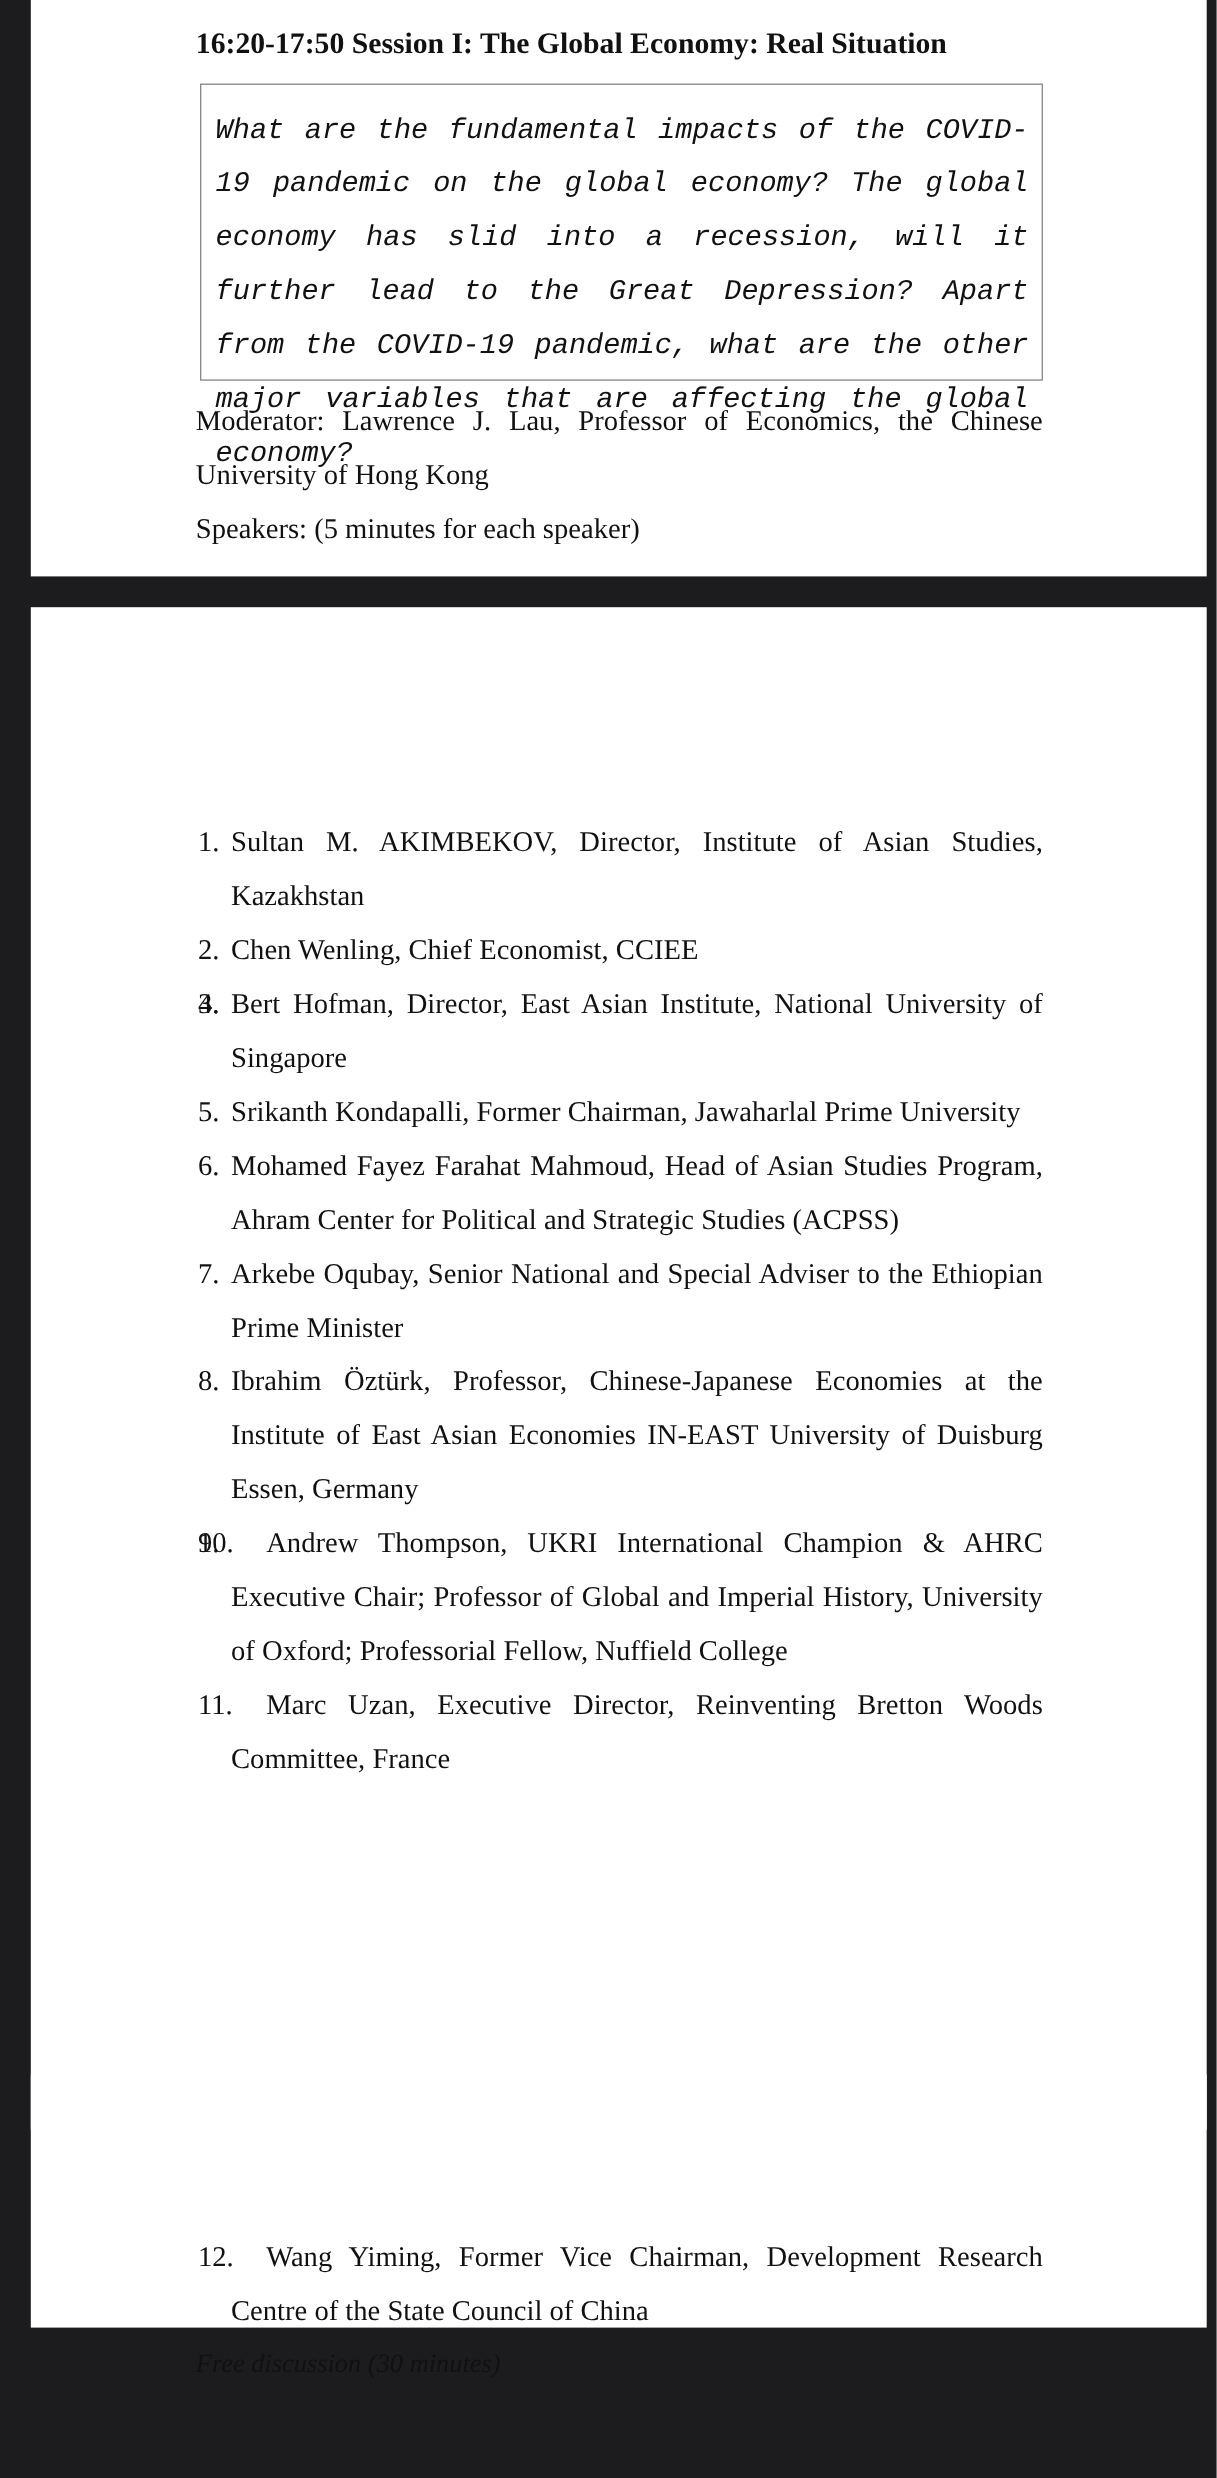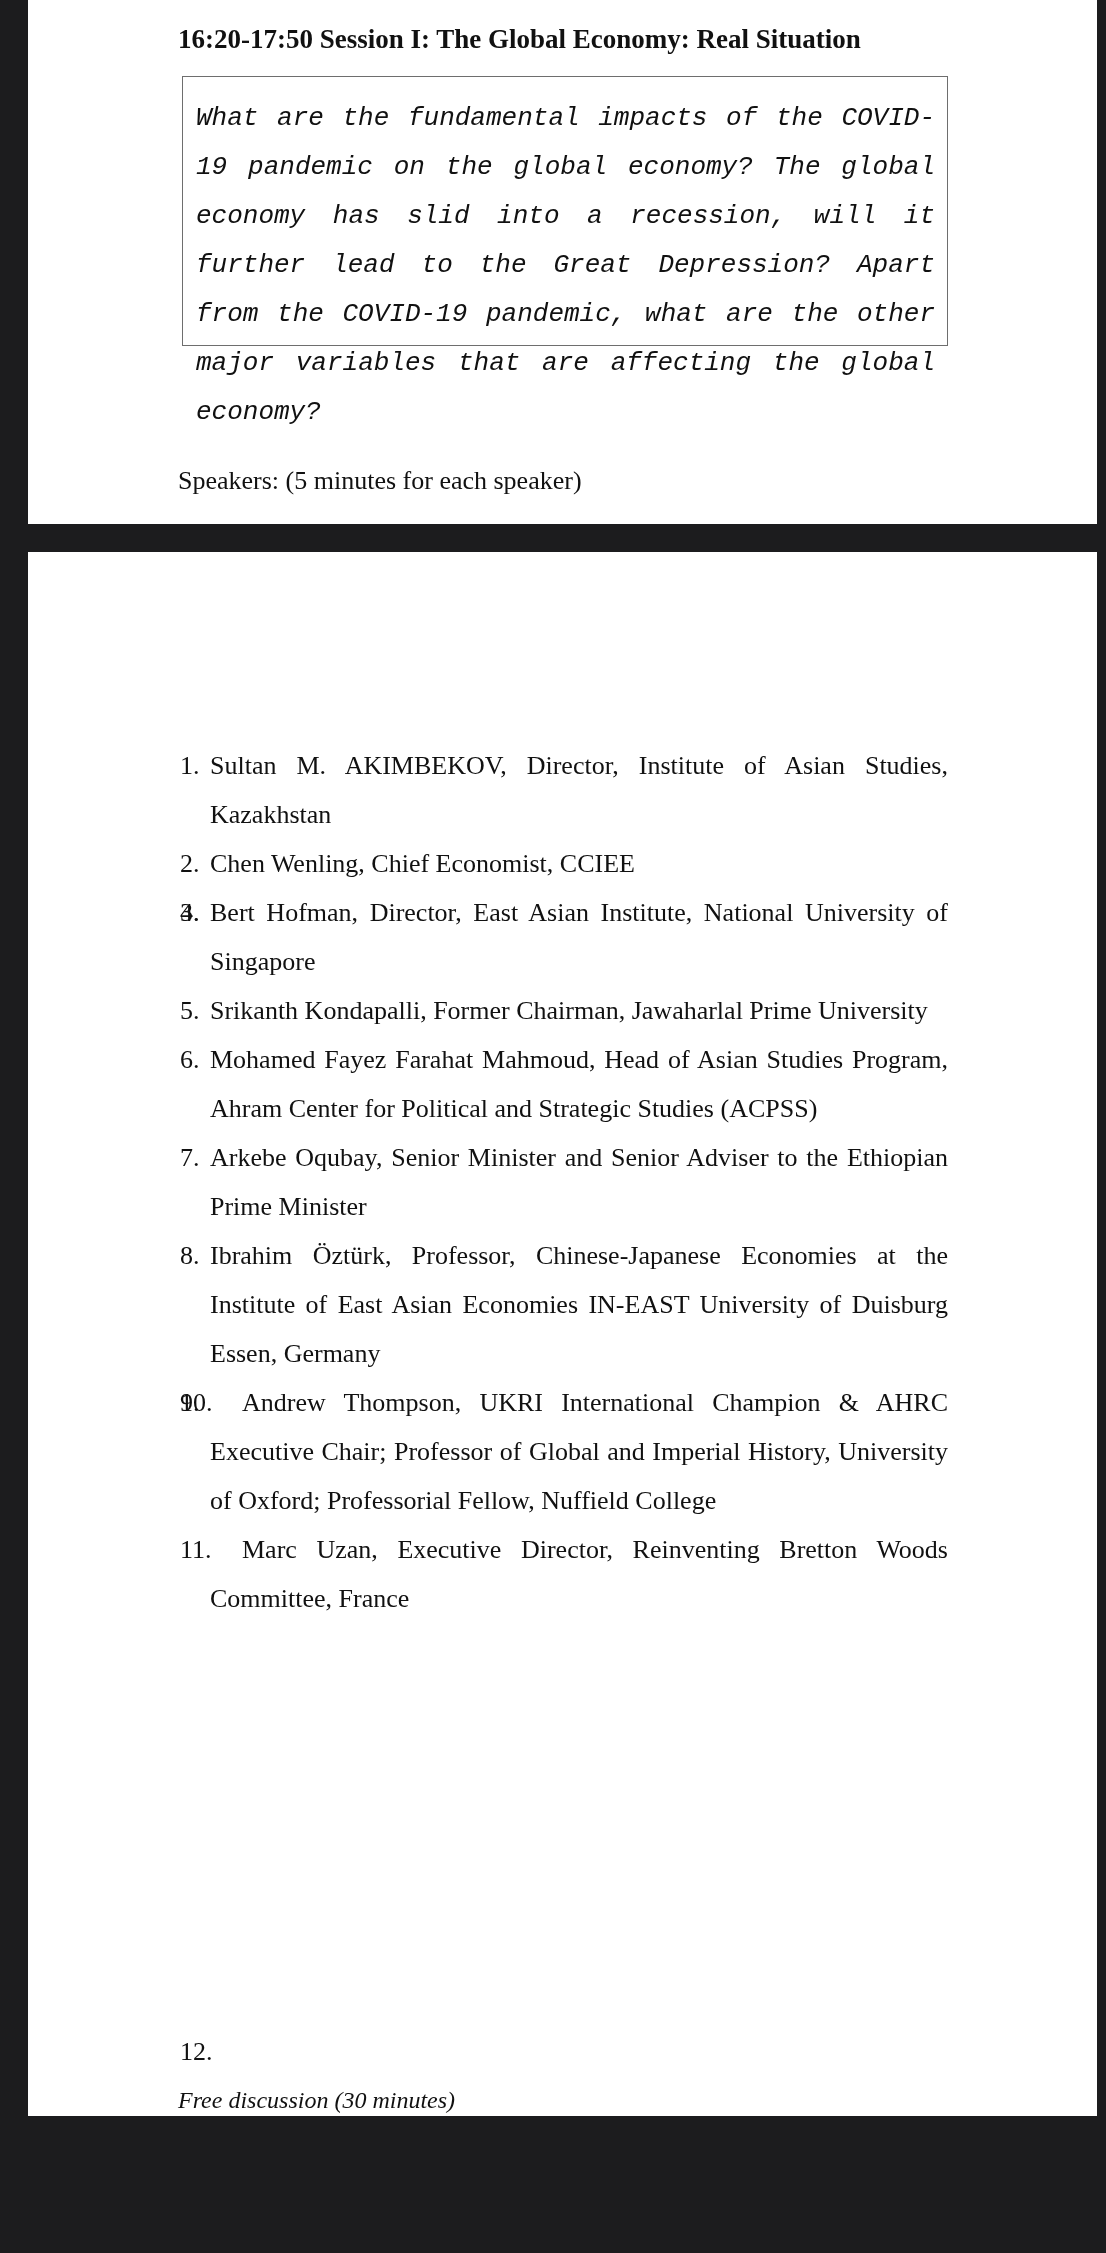--- a/index.html
+++ b/index.html
@@ -95,43 +95,46 @@
   }
 </style>
 </head>
 <body>
 
 <div class="page" id="page1">
   <div class="heading">16:20-17:50 Session I: The Global Economy: Real Situation</div>
   <div class="qbox">
     <p>What are the fundamental impacts of the COVID-19 pandemic on the global economy? The global economy has slid into a recession, will it further lead to the Great Depression? Apart from the COVID-19 pandemic, what are the other major variables that are affecting the global economy?</p>
   </div>
+  <div class="content mod">
+    <p class="para">Moderator: Lawrence J. Lau, Professor of Economics, the Chinese University of Hong Kong</p>
+  </div>
   <div class="content speakers-label">
     <p class="para">Speakers: (5 minutes for each speaker)</p>
   </div>
 </div>
 
 <div class="page" id="page2">
   <div class="content list2">
     <ol class="speakers">
       <li><span class="num">1.</span><span>Sultan M. AKIMBEKOV, Director, Institute of Asian Studies, Kazakhstan</span></li>
       <li><span class="num">2.</span><span>Chen Wenling, Chief Economist, CCIEE</span></li>
       <li><span class="num">3.</span></li>
       <li><span class="num">4.</span><span>Bert Hofman, Director, East Asian Institute, National University of Singapore</span></li>
       <li><span class="num">5.</span><span>Srikanth Kondapalli, Former Chairman, Jawaharlal Prime University</span></li>
       <li><span class="num">6.</span><span>Mohamed Fayez Farahat Mahmoud, Head of Asian Studies Program, Ahram Center for Political and Strategic Studies (ACPSS)</span></li>
-      <li><span class="num">7.</span><span>Arkebe Oqubay, Senior Minister and Senior Adviser to the Ethiopian Prime Minister</span></li>
+      <li><span class="num">7.</span><span>Arkebe Oqubay, Senior National and Special Adviser to the Ethiopian Prime Minister</span></li>
       <li><span class="num">8.</span><span>Ibrahim Öztürk, Professor, Chinese-Japanese Economies at the Institute of East Asian Economies IN-EAST University of Duisburg Essen, Germany</span></li>
       <li><span class="num">9.</span></li>
       <li class="wide"><span class="num">10.</span><span class="first-indent"></span><span>Andrew Thompson, UKRI International Champion &amp; AHRC Executive Chair; Professor of Global and Imperial History, University of Oxford; Professorial Fellow, Nuffield College</span></li>
       <li class="wide"><span class="num">11.</span><span class="first-indent"></span><span>Marc Uzan, Executive Director, Reinventing Bretton Woods Committee, France</span></li>
     </ol>
   </div>
 </div>
 
 <div class="page" id="page3">
   <div class="content list3">
     <ol class="speakers">
-      <li class="wide"><span class="num">12.</span><span class="first-indent"></span></li>
+      <li class="wide"><span class="num">12.</span><span class="first-indent"></span><span>Wang Yiming, Former Vice Chairman, Development Research Centre of the State Council of China</span></li>
     </ol>
     <p class="free">Free discussion (30 minutes)</p>
   </div>
 </div>
 
 </body></html>

